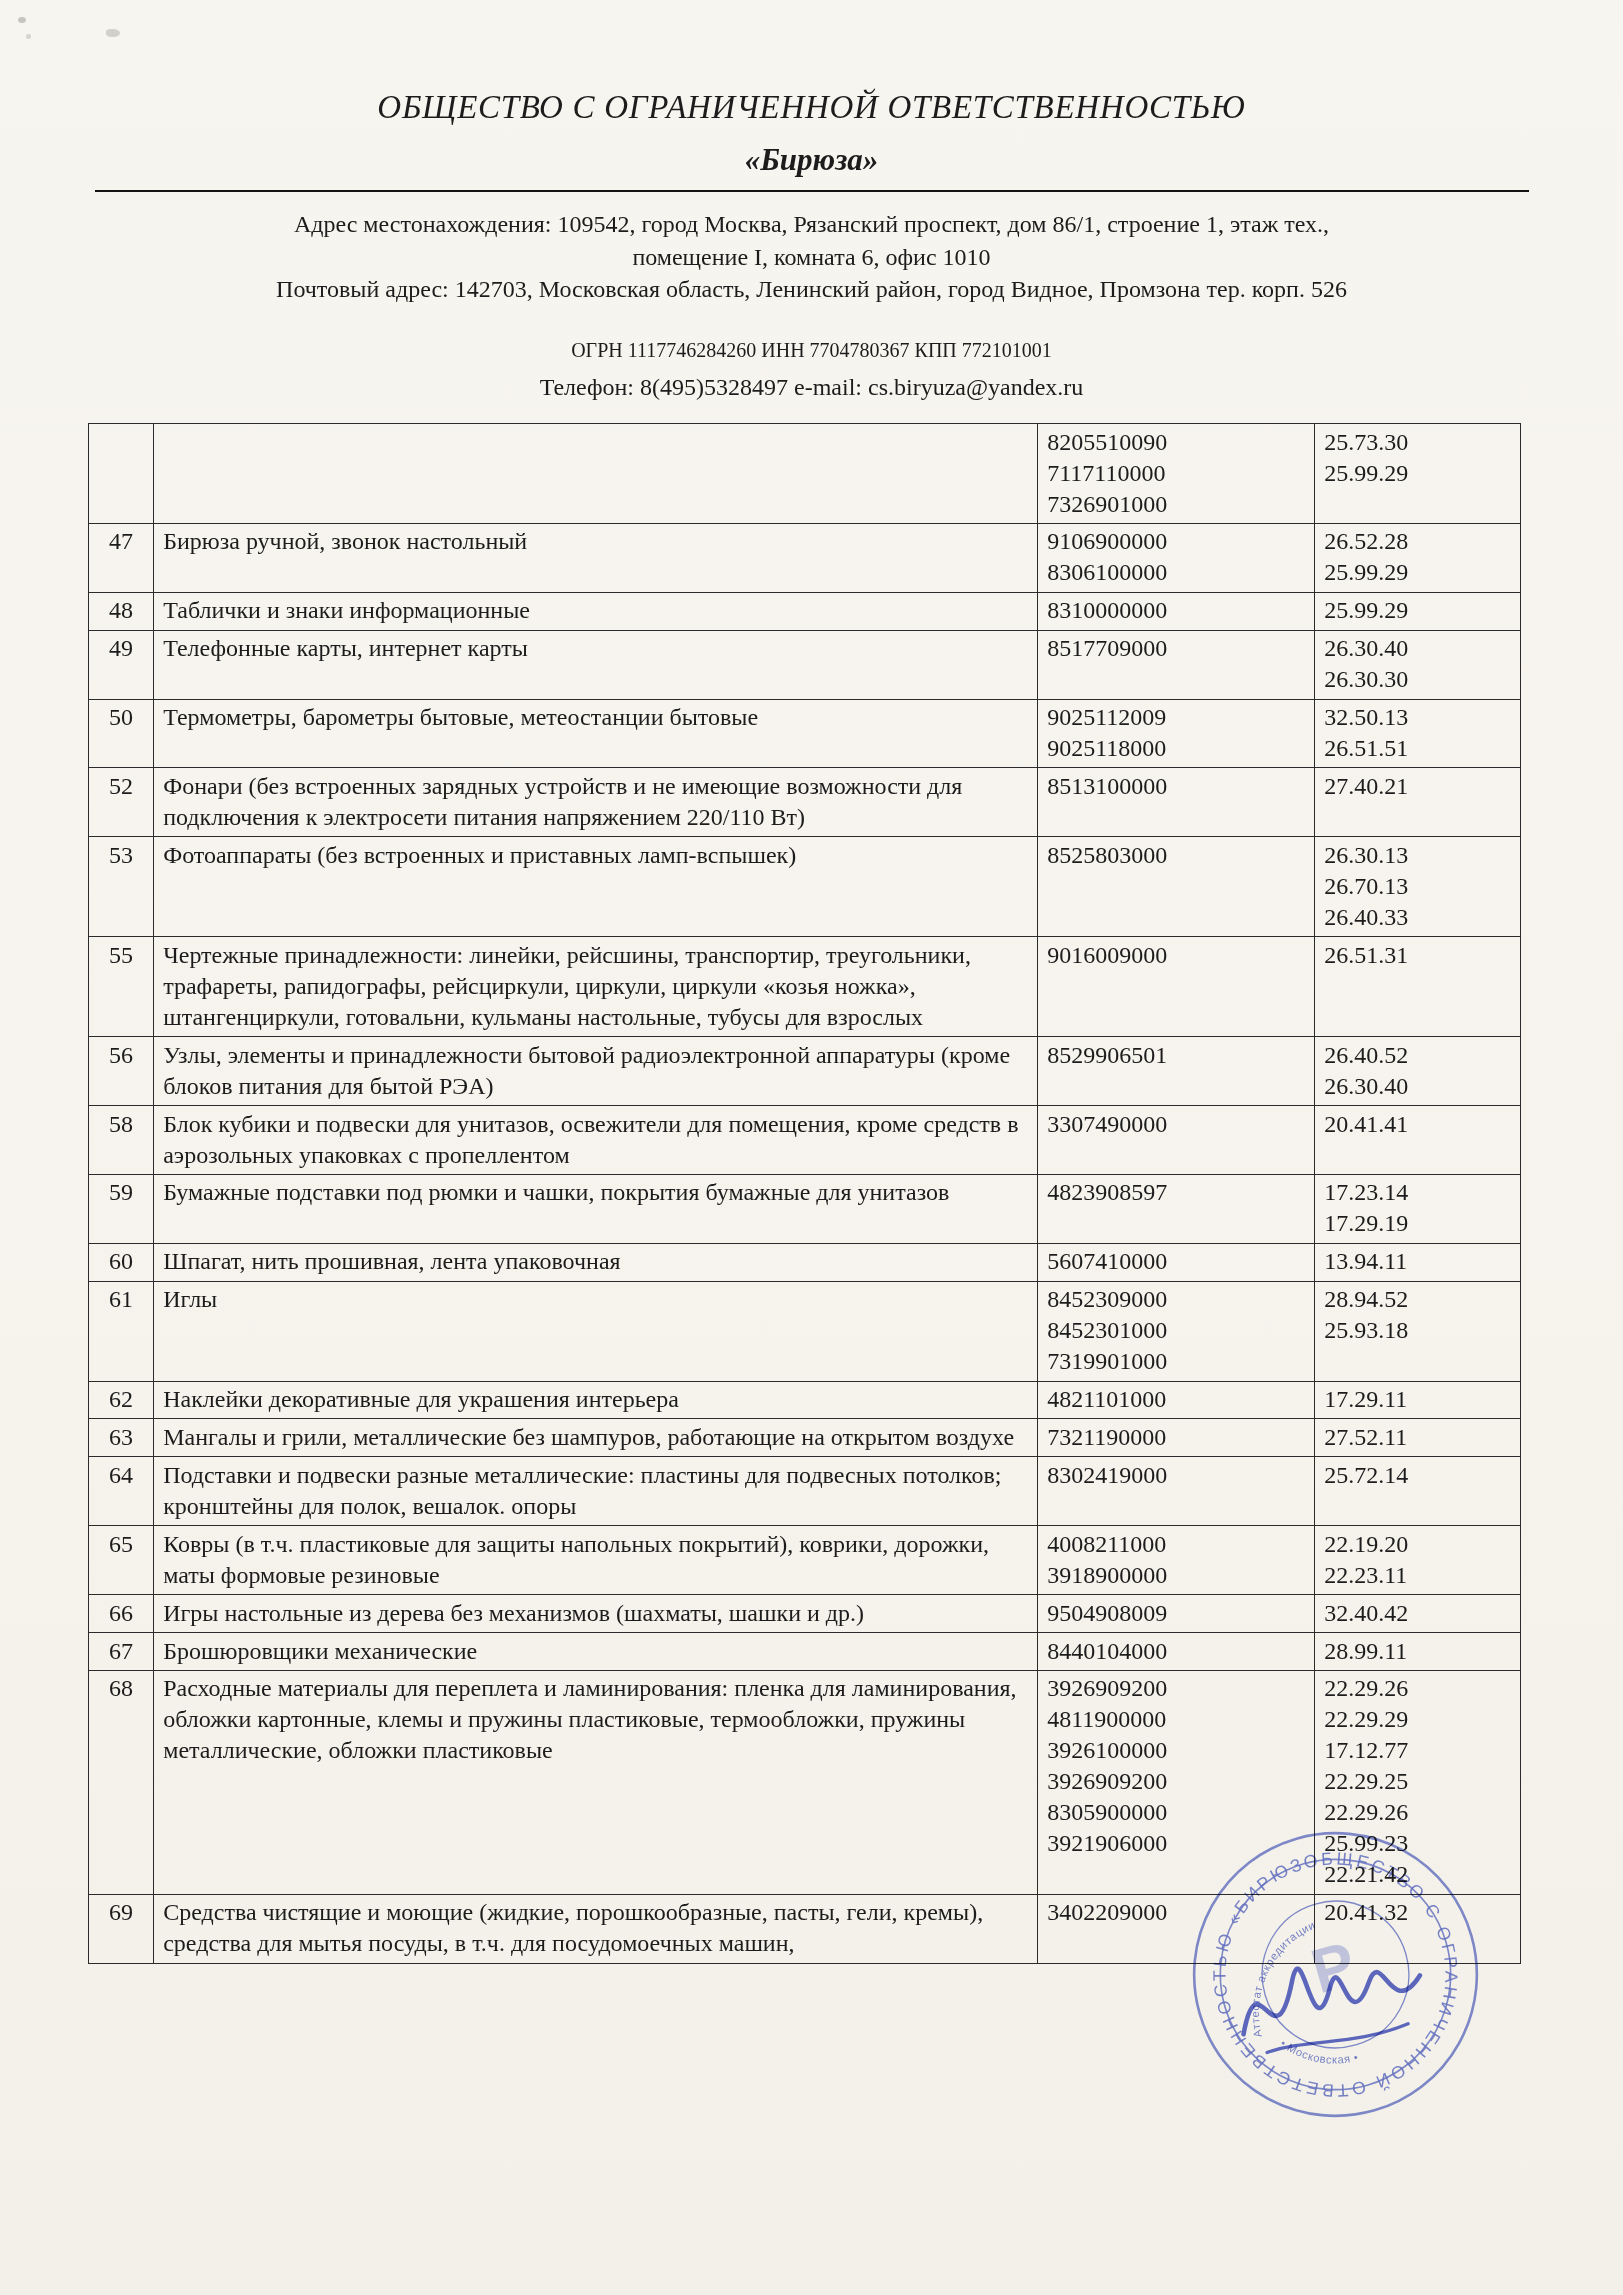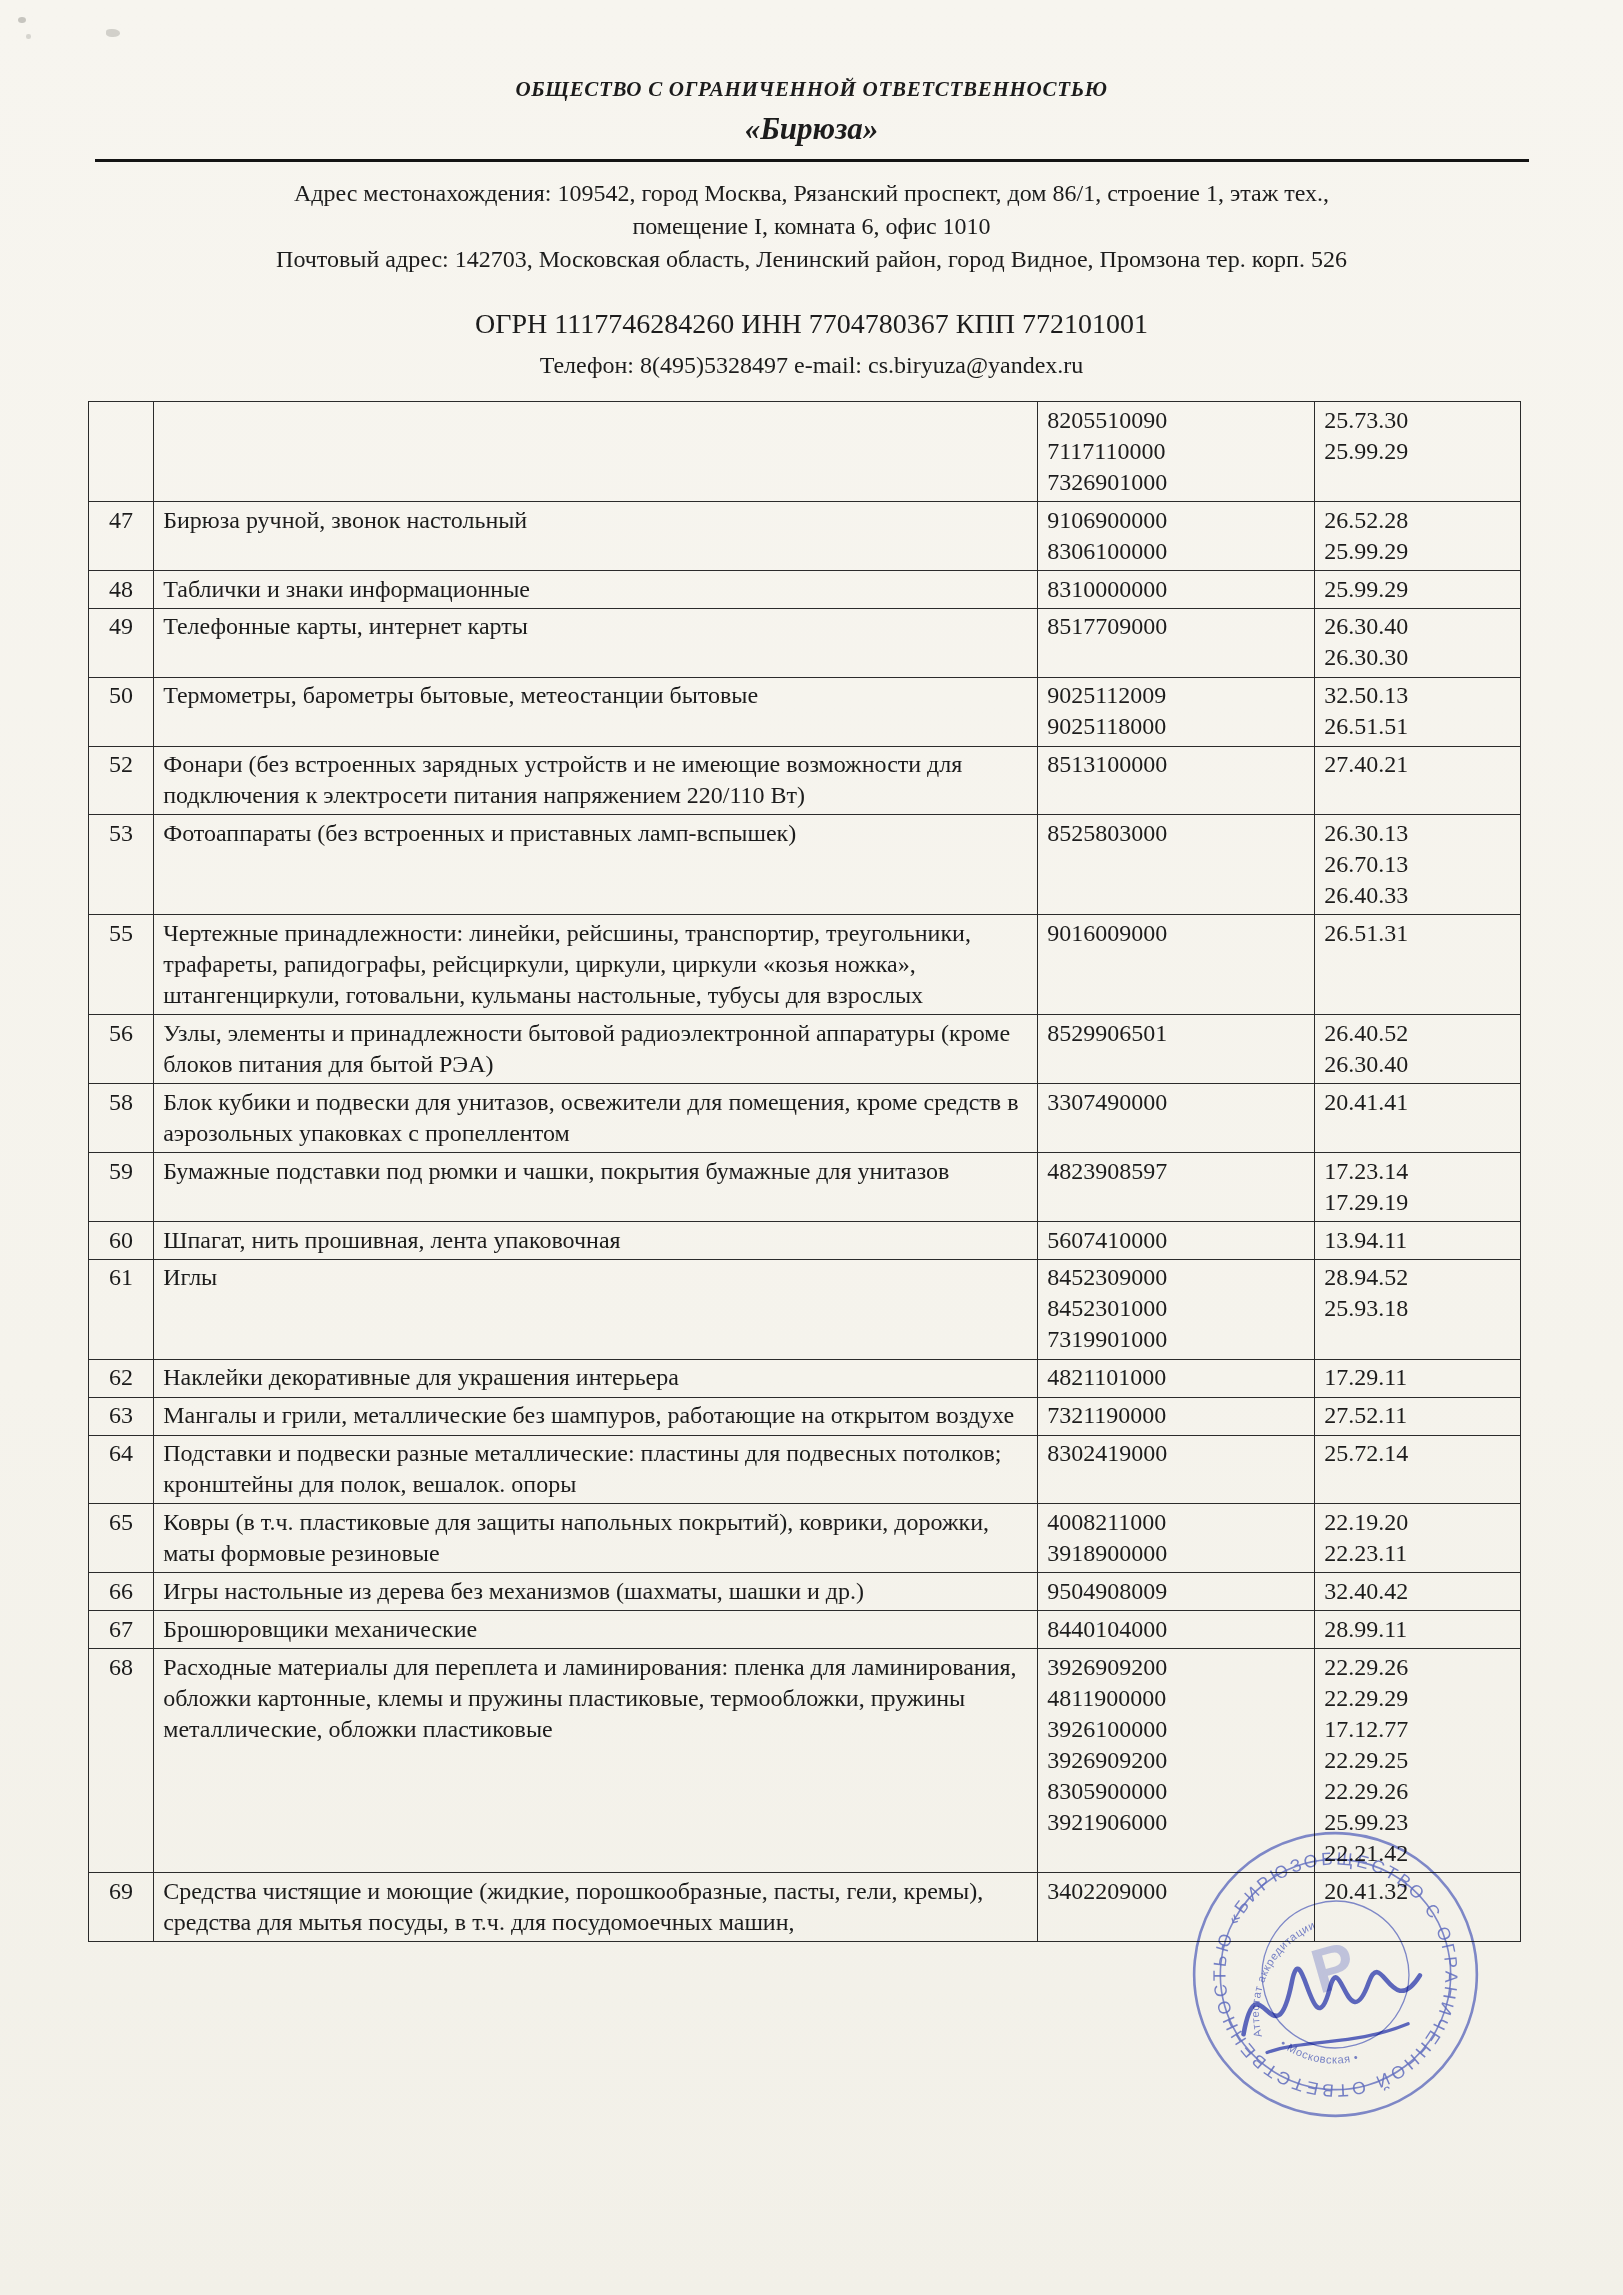--- a/index.html
+++ b/index.html
@@ -13,25 +13,25 @@
   }
   .page{position:relative;width:100%;height:100%;}
 
   
   .speck{position:absolute;background:#8c8c86;border-radius:50%;opacity:.45;}
   .speck.s1{left:18.3px;top:17px;width:7.9px;height:5.9px;}
   .speck.s2{left:26px;top:34px;width:4.6px;height:4.6px;opacity:.3;}
   .speck.s3{left:106px;top:29px;width:14.4px;height:7.9px;border-radius:40% 60% 55% 45%;opacity:.35;}
 
   .header{padding-top:73px;text-align:center;}
-  .title1{font-size:21px;font-weight:bold;font-style:italic;letter-spacing:0.7px;margin:4px;}
+  .title1{font-size:33px;font-weight:normal;font-style:italic;letter-spacing:0.7px;margin:16px;}
   .title2{font-size:31px;font-weight:bold;font-style:italic;margin:9.2px 0 0 0;}
   .rule{width:1434px;height:2.6px;background:#141414;margin:11.8px auto 15.7px auto;}
   .addr-line{font-size:24px;line-height:1.36;}
-  .reg-line{font-size:28px;margin-top:33px;}
+  .reg-line{font-size:20px;margin-top:33px;}
   .contact-line{font-size:24px;margin-top:12px;}
 
   table.doc{
     border-collapse:collapse;
     table-layout:fixed;
     width:1433px;
     margin:22px 0 0 88px;
     font-size:24px;
     line-height:31px;
   }

